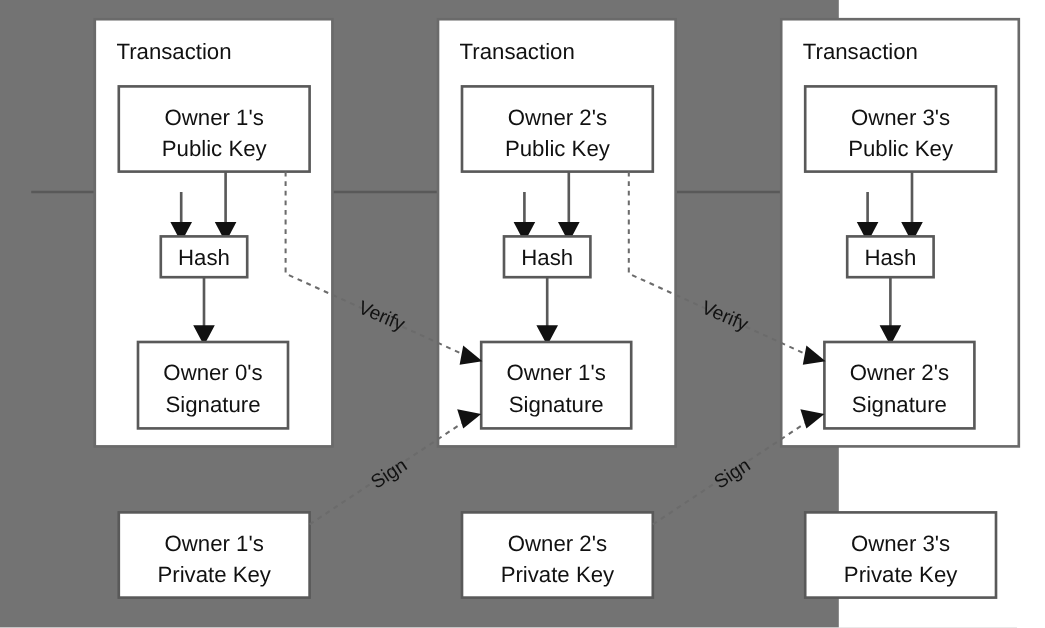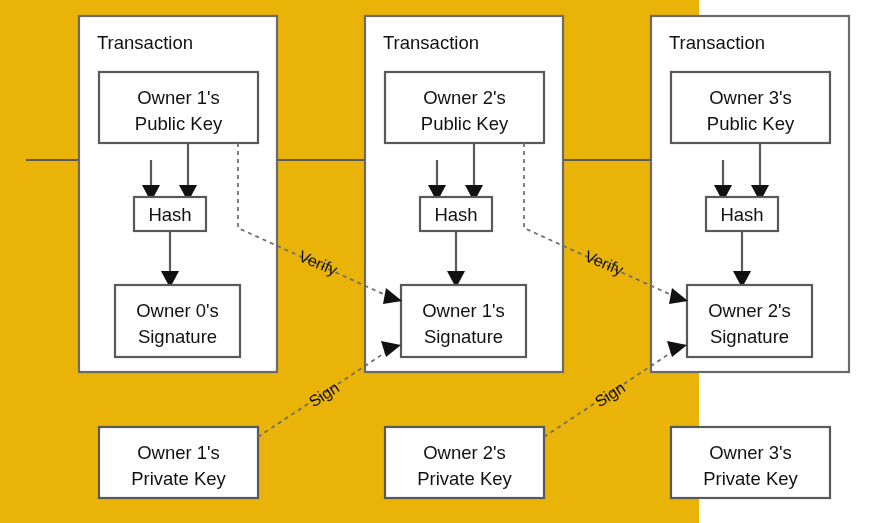--- a/index.html
+++ b/index.html
@@ -1,18 +1,18 @@
 <!DOCTYPE html>
 <html><head>
 <meta charset="utf-8">
 <style>
   html,body{margin:0;padding:0;background:#ffffff;}
   body{width:871px;height:523px;overflow:hidden;
        font-family:"Liberation Sans","DejaVu Sans",sans-serif;}
-  #stage{position:relative;width:699px;height:523px;background:#eab308;}
+  #stage{position:relative;width:699px;height:523px;background:#737373;}
   svg#diagram{position:absolute;left:0;top:0;width:871px;height:523px;}
   .bx{fill:#ffffff;stroke:#595959;stroke-width:2.2;}
   .outer{fill:#ffffff;stroke:#6a6a6a;stroke-width:2.2;}
   .ln{stroke:#595959;stroke-width:2.2;fill:none;}
   .dash{stroke:#6b6b6b;stroke-width:1.7;fill:none;stroke-dasharray:4 4;}
   .ahead{fill:#111111;}
   text{fill:#111111;font-family:"Liberation Sans","DejaVu Sans",sans-serif;}
   .t-title{font-size:18.5px;}
   .t-box{font-size:18.5px;text-anchor:middle;}
   .t-hash{font-size:18.5px;text-anchor:middle;}

